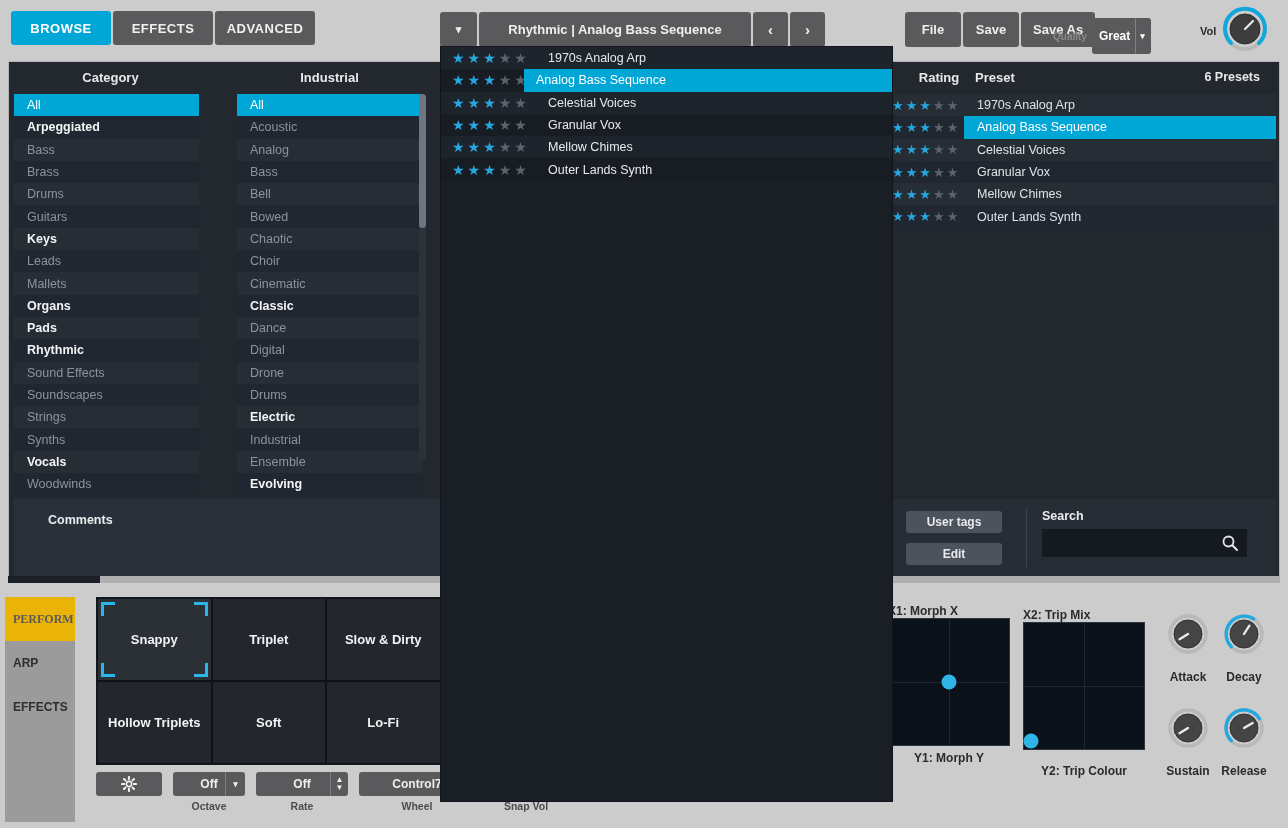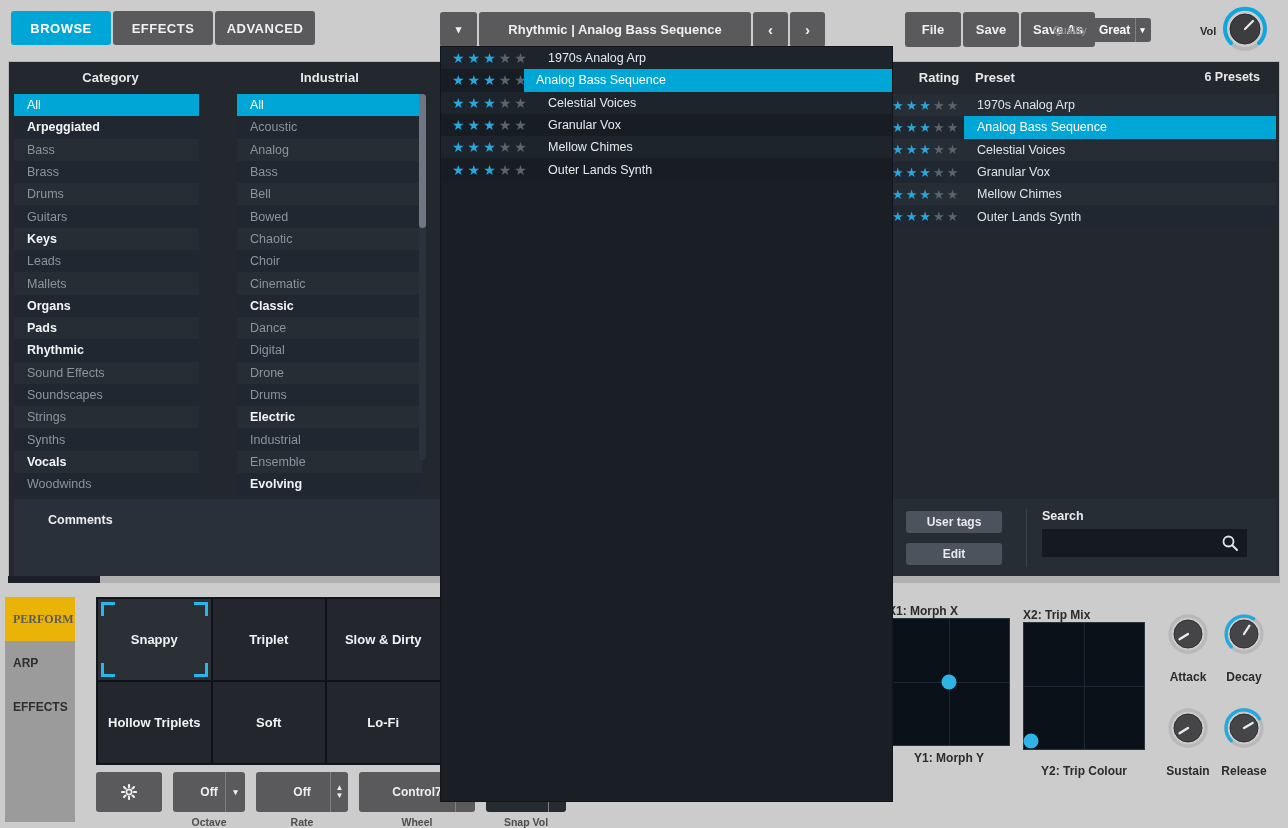--- a/index.html
+++ b/index.html
@@ -35,21 +35,21 @@
   .file-group { position: absolute; left: 905px; top: 12px; display: flex; gap: 2px; }
   .file-btn {
     background: #5a5a5c; color: #efefef; height: 35px; min-width: 56px;
     padding: 0 12px; display: flex; align-items: center; justify-content: center;
     font-size: 13px; font-weight: bold; border-radius: 3px; cursor: pointer;
   }
   .quality-wrap { position: absolute; left: 1053px; top: 18px; display: flex; align-items: center; gap: 5px; }
   .quality-label { color: #8b8b8b; font-size: 10px; font-weight: bold; }
   .quality-sel {
     background: #5a5a5c; color: #fff; font-size: 12px; font-weight: bold;
-    height: 24px; display: flex; align-items: center; border-radius: 3px;
+    height: 36px; display: flex; align-items: center; border-radius: 3px;
     padding: 0 2px 0 7px; gap: 5px; cursor: pointer;
   }
   .qs-arrow { border-left: 1px solid #818183; padding: 0 4px; font-size: 9px; height: 100%; display: flex; align-items: center;}
   .vol-wrap { position: absolute; left: 1200px; top: 6px; display: flex; align-items: center; gap: 6px; }
   .vol-label { color: #2a2a2a; font-size: 11px; font-weight: bold; margin-top: 3px;}
 
   
   .browser { position: absolute; left: 8px; top: 61px; width: 1272px; height: 521px; background: #23282f; border: 1px solid #b4b4b4;}
   .col-head { color: #e8e8e8; font-size: 13px; font-weight: bold; text-align: center; padding: 8px 0 9px; }
   .list { overflow: hidden; position: relative; }
@@ -109,21 +109,21 @@
   .pad.active { background: #2b3037; }
   .pad .corner { position: absolute; width: 14px; height: 14px; border-color: #29b6e8; }
   .pad .c1 { left: 3px; top: 3px; border-left: 3px solid #29b6e8; border-top: 3px solid #29b6e8; }
   .pad .c2 { right: 3px; top: 3px; border-right: 3px solid #29b6e8; border-top: 3px solid #29b6e8; }
   .pad .c3 { left: 3px; bottom: 3px; border-left: 3px solid #29b6e8; border-bottom: 3px solid #29b6e8; }
   .pad .c4 { right: 3px; bottom: 3px; border-right: 3px solid #29b6e8; border-bottom: 3px solid #29b6e8; }
 
   .ctl-row { position: absolute; left: 96px; top: 182px; display: flex; align-items: flex-start; gap: 11px;}
   .ctl { position: relative; }
   .ctl .box {
-    background: #5a5a5c; color: #efefef; height: 40px; border-radius: 3px;
+    background: #5a5a5c; color: #efefef; height: 24px; border-radius: 3px;
     display: flex; align-items: center; justify-content: center; font-size: 12px; font-weight: bold;
     cursor: pointer; position: relative;
   }
   .ctl .cap { text-align: center; color: #4c4c4c; font-size: 10.5px; margin-top: 4px; font-weight: bold;}
   .dd-arrow { position: absolute; right: 0; top: 0; height: 100%; width: 20px; border-left: 1px solid #7f7f81;
               display: flex; align-items: center; justify-content: center; font-size: 9px; }
   .spin { position: absolute; right: 0; top: 0; height: 100%; width: 18px; border-left: 1px solid #7f7f81;
           display: flex; flex-direction: column; align-items: center; justify-content: center; font-size: 8px; line-height: 8px;}
   .gear-btn { width: 66px; }
 

